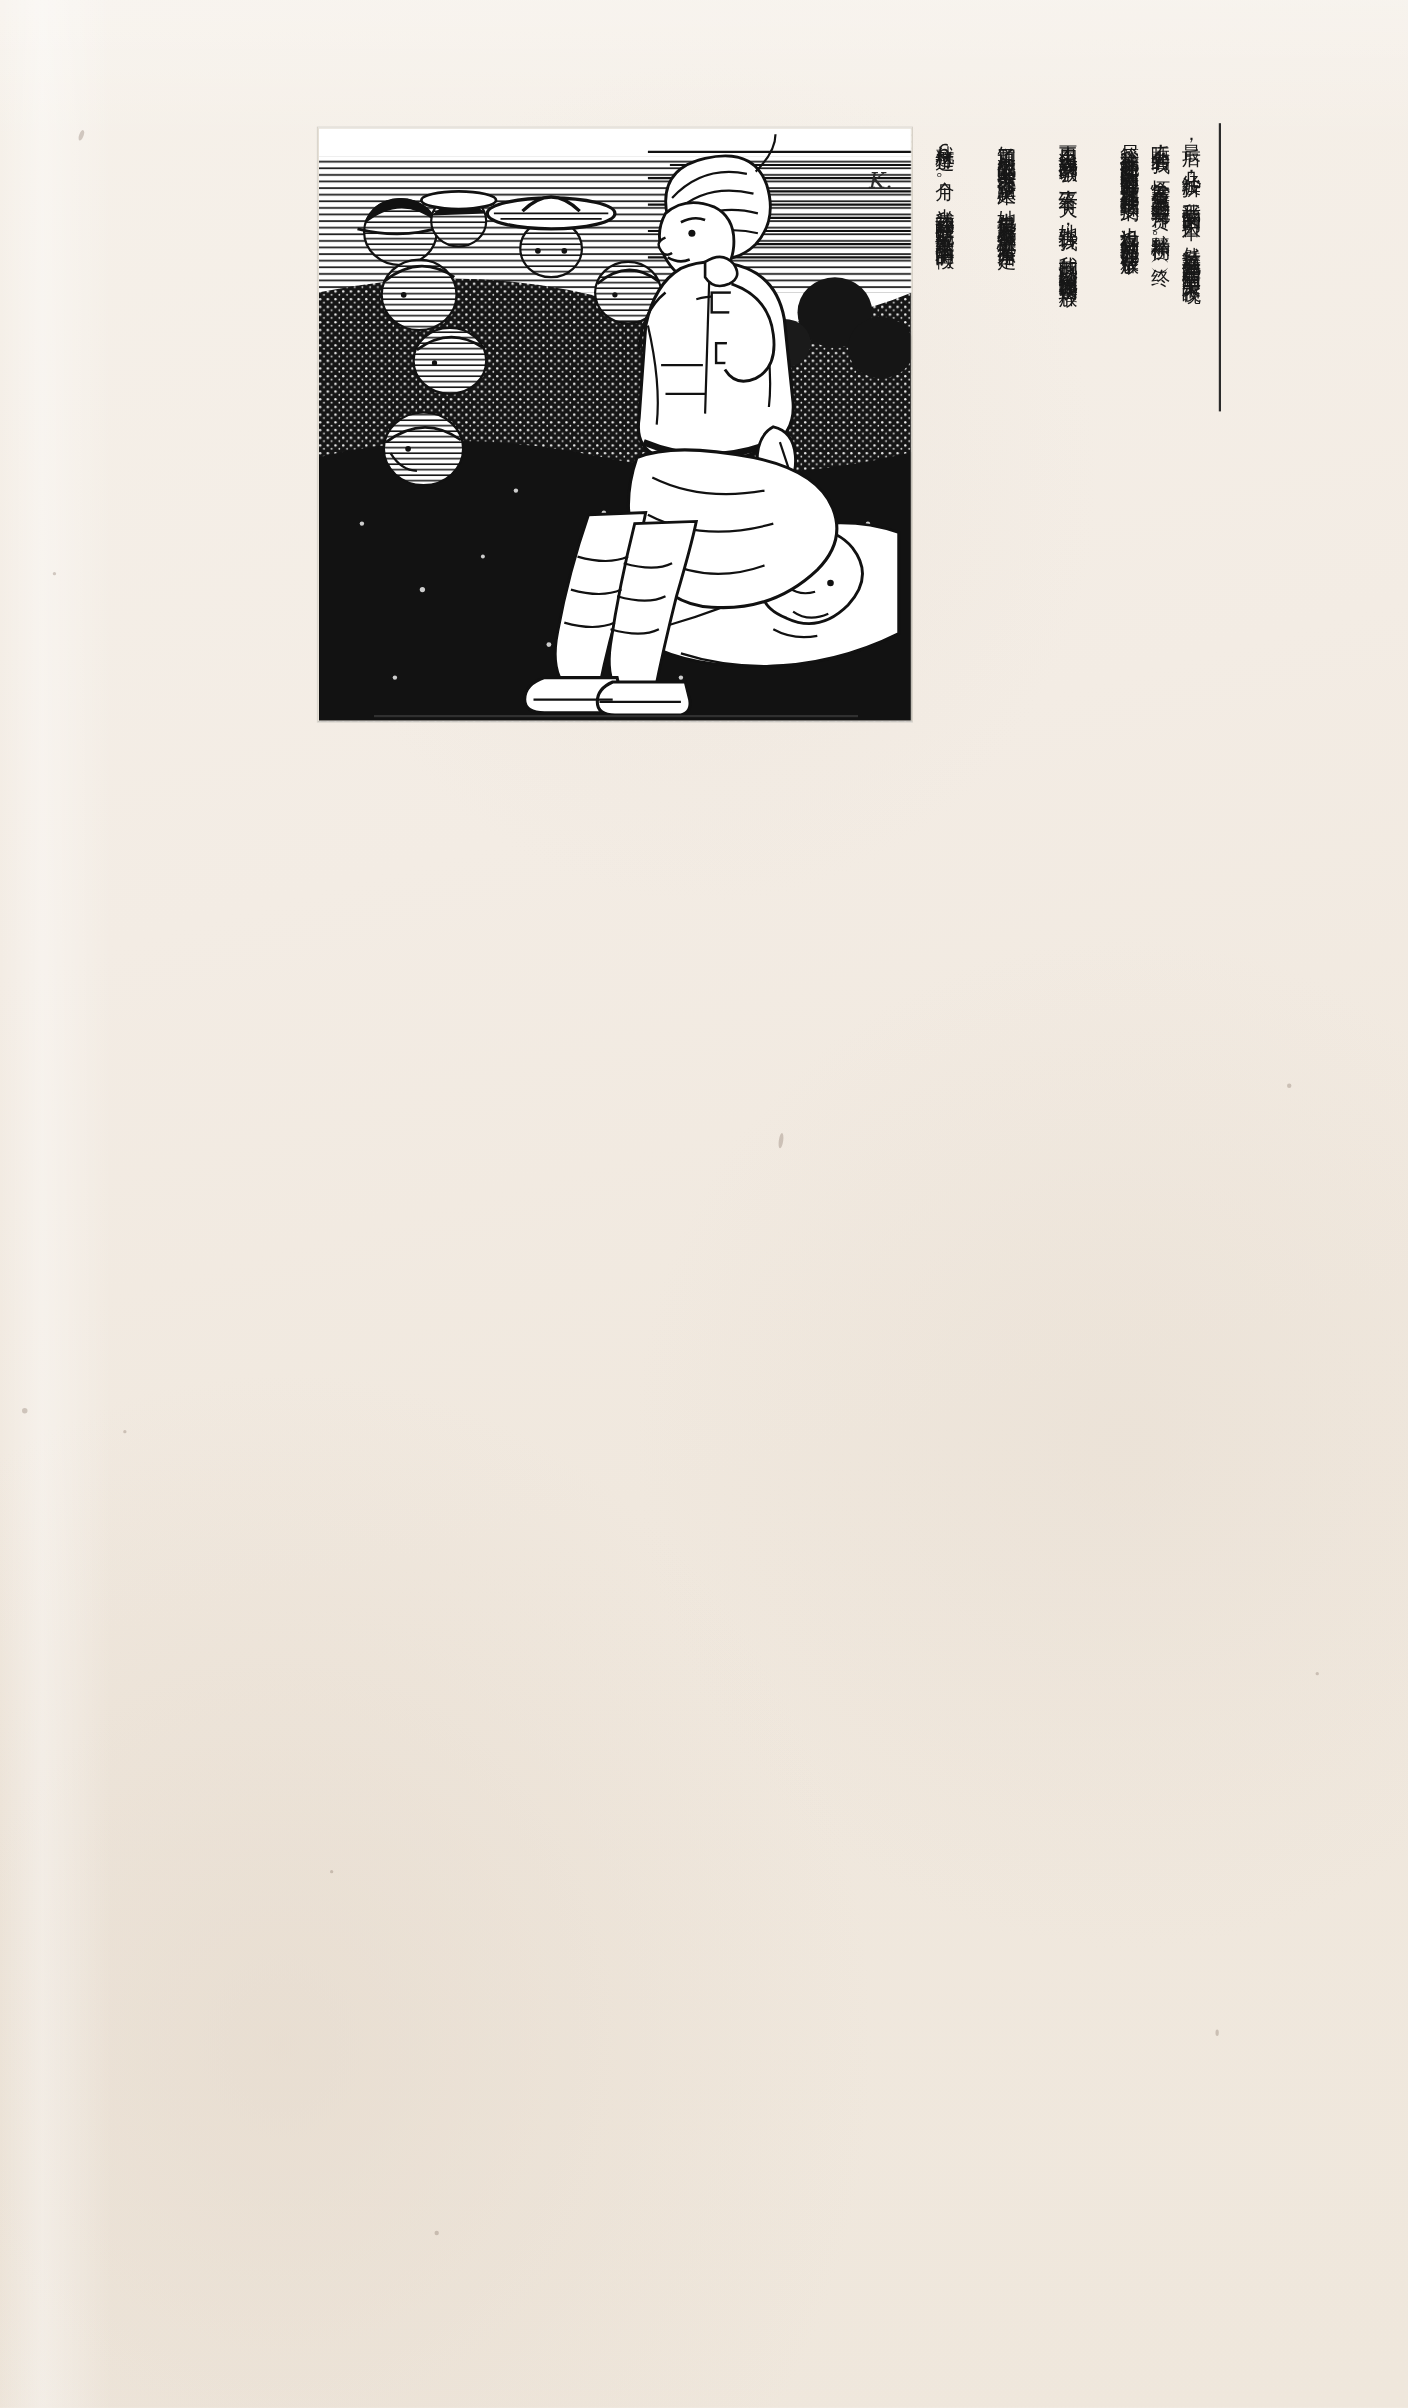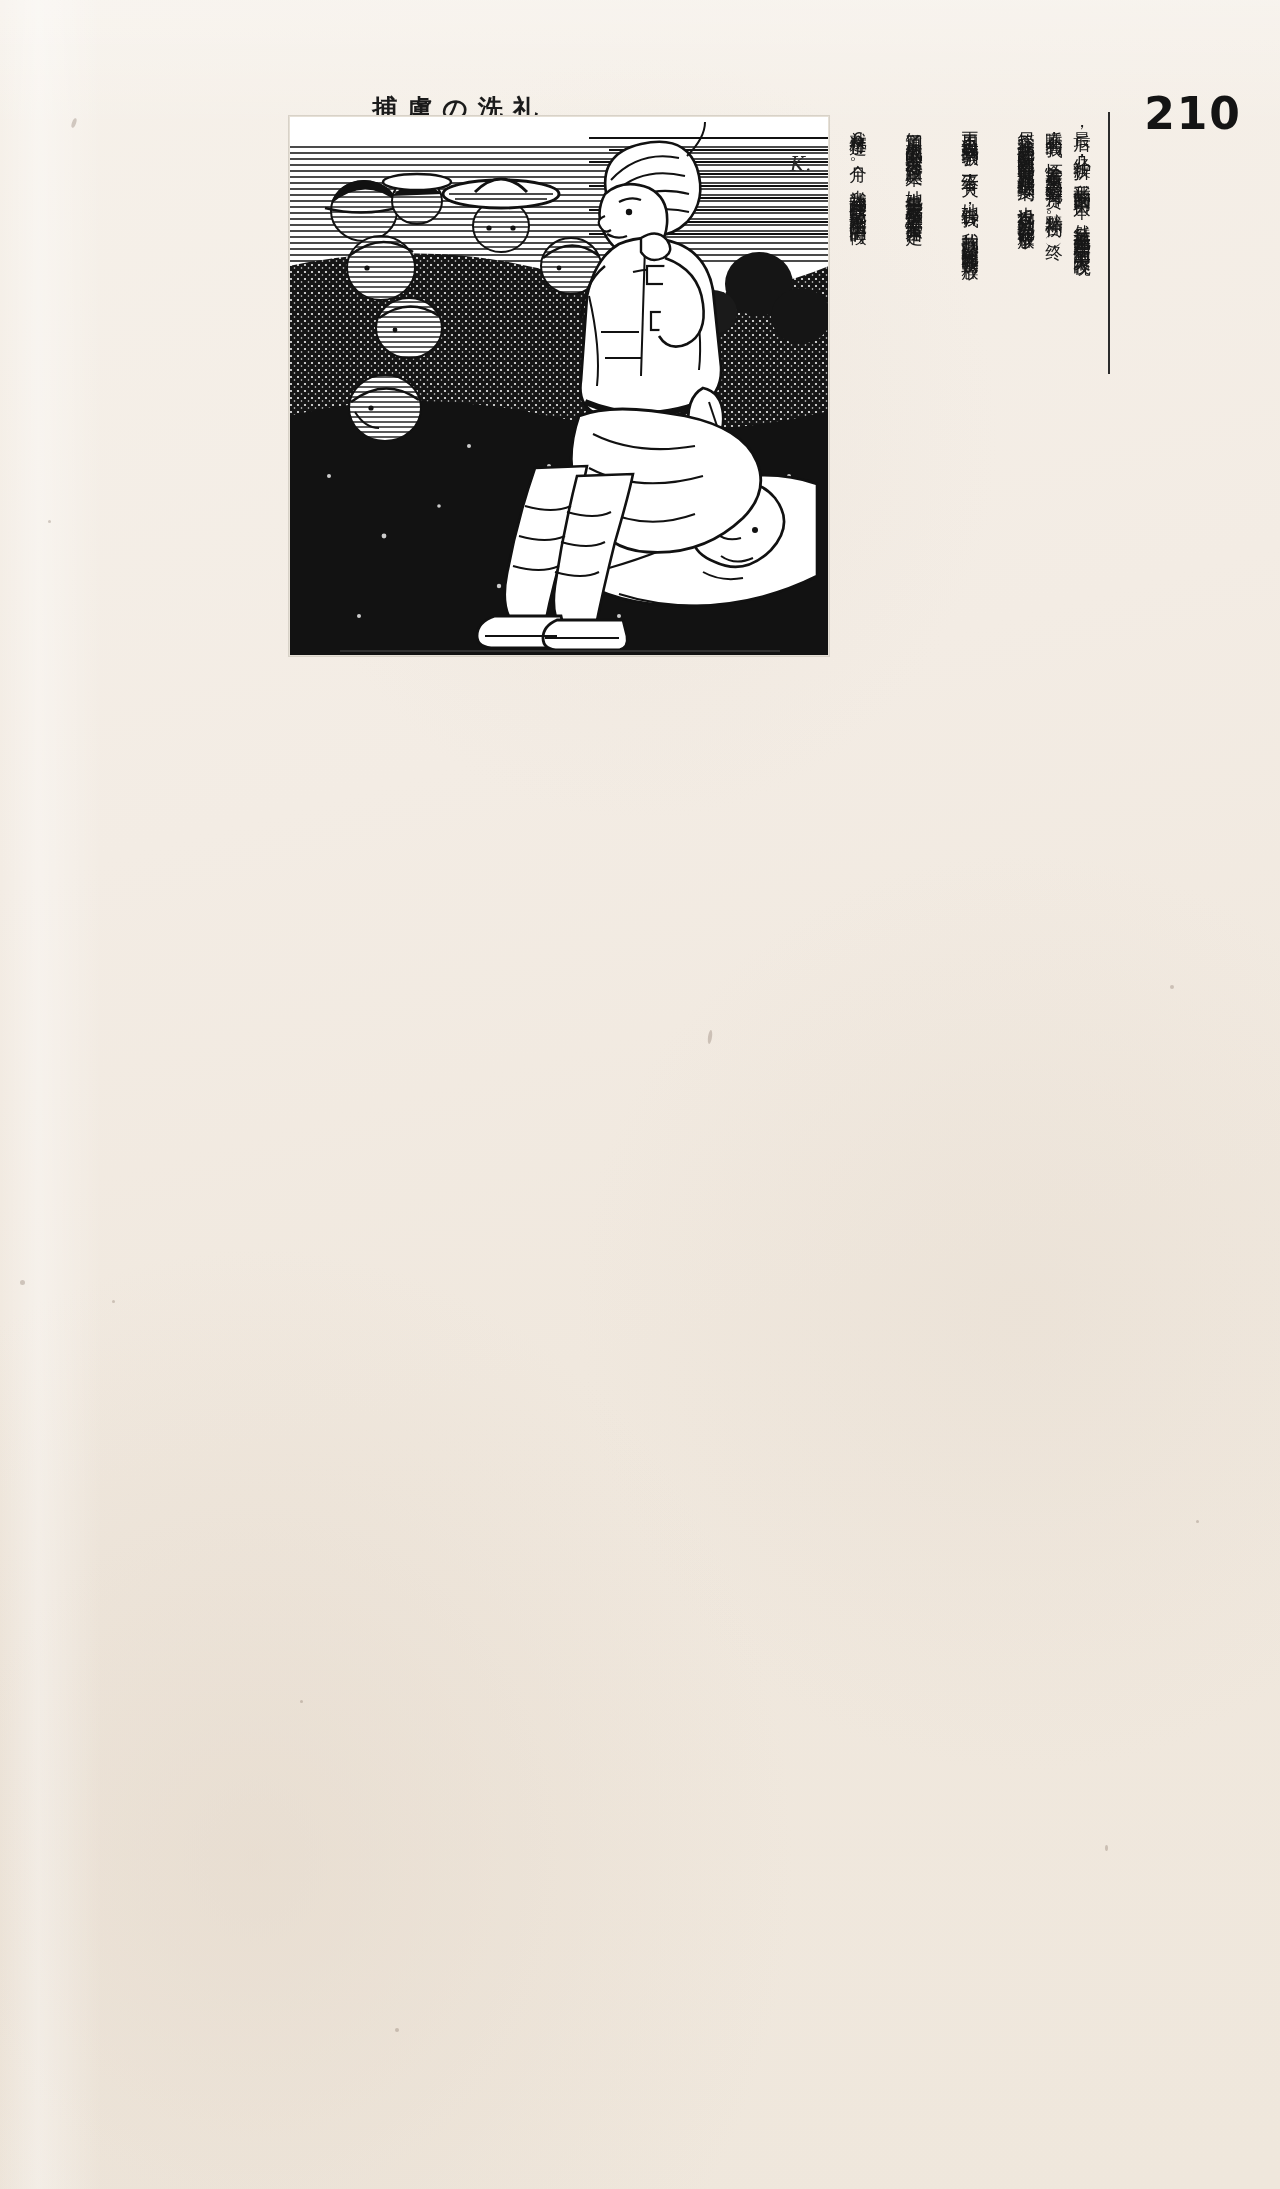--- a/index.html
+++ b/index.html
@@ -143,25 +143,20 @@
   <div class="speckle" style="left:48px;  top:520px; width:3px;  height:3px;"></div>
   <div class="speckle" style="left:20px;  top:1280px; width:5px; height:5px;"></div>
   <div class="speckle" style="left:112px; top:1300px; width:3px; height:3px;"></div>
   <div class="speckle" style="left:708px; top:1030px; width:4px; height:14px; transform:rotate(8deg);"></div>
   <div class="speckle" style="left:1170px;top:985px;  width:4px; height:4px;"></div>
   <div class="speckle" style="left:1196px;top:1520px; width:3px; height:3px;"></div>
   <div class="speckle" style="left:395px; top:2028px; width:4px; height:4px;"></div>
   <div class="speckle" style="left:1105px;top:1845px; width:3px; height:6px;"></div>
   <div class="speckle" style="left:300px; top:1700px; width:3px; height:3px;"></div>
 
-  <div class="header">
-    <div class="header-title">捕虜の洗礼</div>
-    <div class="header-rule"></div>
-    <div class="page-number">210</div>
-  </div>
 
   <div class="illustration">
     <svg viewBox="0 0 540 540" width="540" height="540" xmlns="http://www.w3.org/2000/svg">
       <defs>
         <pattern id="hatchFine" width="6" height="6" patternUnits="userSpaceOnUse" patternTransform="rotate(0)">
           <rect width="6" height="6" fill="#ffffff"></rect>
           <path d="M0 1 H6" stroke="#111" stroke-width="1.6"></path>
         </pattern>
         <pattern id="hatchDense" width="5" height="5" patternUnits="userSpaceOnUse">
           <rect width="5" height="5" fill="#111"></rect>

